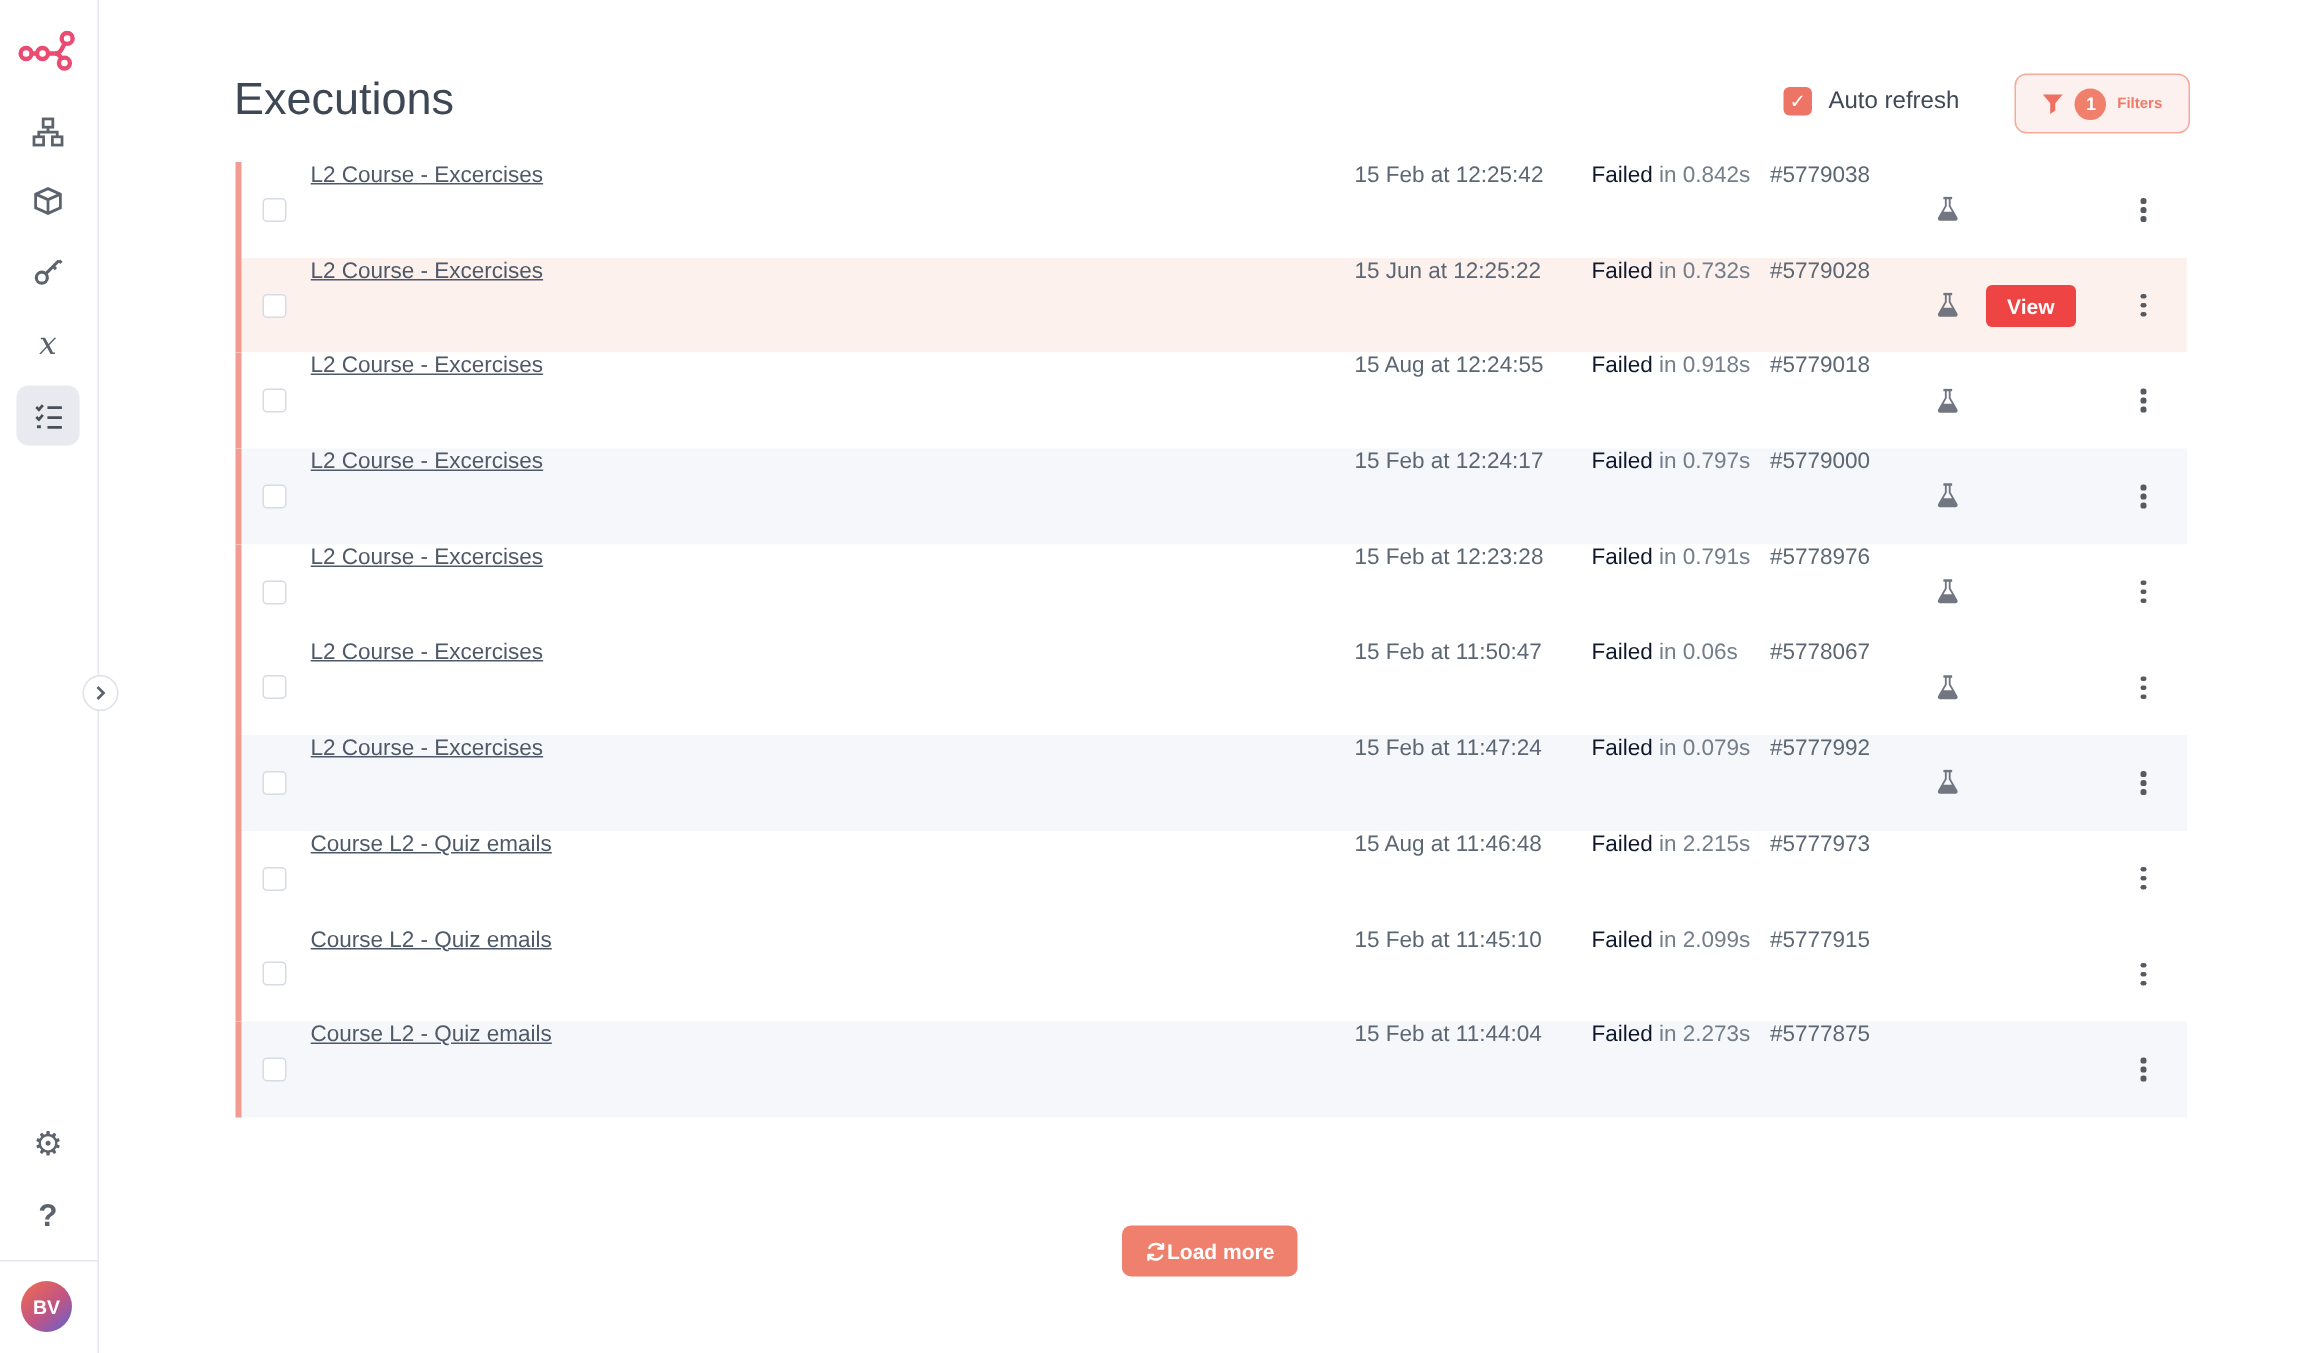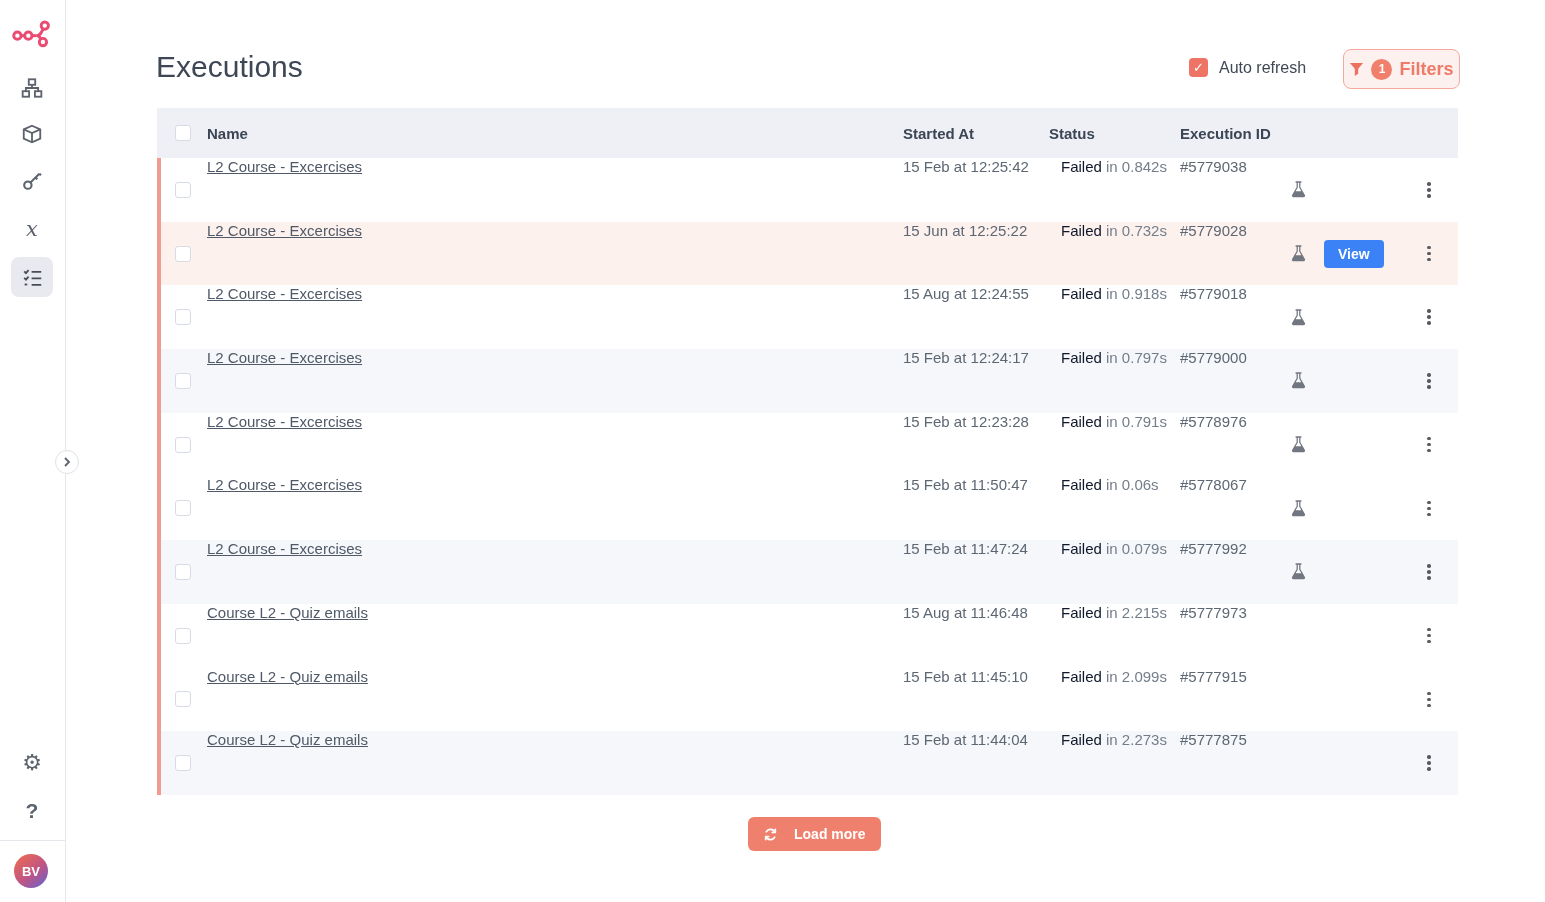--- a/index.html
+++ b/index.html
@@ -60,21 +60,21 @@
   .filters-btn {
     position:absolute; left:1343px; top:49px; width:117px; height:40px;
     background:#fdf1ef; border:1px solid #f6a99b; border-radius:8px;
     display:flex; align-items:center; justify-content:center; gap:7px; cursor:pointer;
   }
   .filters-badge {
     width:21px; height:21px; border-radius:50%; background:#f0806c;
     color:#fff; font-size:12px; font-weight:bold;
     display:flex; align-items:center; justify-content:center;
   }
-  .filters-label { font-size:18px; font-weight:bold; color:#ee7b68; }
+  .filters-label { font-size:10px; font-weight:bold; color:#ee7b68; }
 
   
   .extable { position:absolute; left:157px; top:108px; width:1301px; }
   .thead {
     display:flex; align-items:center; height:50px; background:#eef0f6;
     font-weight:bold; font-size:15px; color:#3b4553;
   }
   .trow {
     display:flex; height:63.7px; position:relative;
     background:#ffffff; font-size:15px;
@@ -97,35 +97,35 @@
   .col-view { width:86px; padding-left:10px; display:flex; align-items:center; }
   .col-kebab { width:58px; display:flex; justify-content:center; align-items:center; }
 
   .name-link {
     color:#4f5967; text-decoration:underline; cursor:pointer;
   }
   .started-text, .id-text { color:#5d6773; }
   .status-failed { color:#0f172a; font-weight:normal;margin-left:12px; }
   .status-duration { color:#747e8a;margin-top:29px; }
   .view-btn {
-    background:#3b82f6; color:#fff; border:none; border-radius:4px;
+    background:#ef4444; color:#fff; border:none; border-radius:4px;
     height:28px; padding:0 14px; font-size:14px; font-weight:bold;
     font-family:inherit; cursor:pointer;
   }
   .kebab {
     display:flex; flex-direction:column; gap:2.5px; padding:7px 10px; cursor:pointer;
   }
   .kebab i { width:3.5px; height:3.5px; border-radius:50%; background:#565b62; display:block; }
 
   
   .load-more {
     position:absolute; left:748px; top:817px; height:34px;
     background:#f0806e; color:#fff; border:none; border-radius:6px;
     padding:0 15px; font-size:14px; font-weight:bold; font-family:inherit;
-    display:flex; align-items:center; gap:16px; cursor:pointer;
+    display:flex; align-items:center; gap:0; cursor:pointer;
   }
 </style>
 </head>
 <body>
 
 <div class="sidebar">
   <svg class="logo" viewBox="0 0 46 36" fill="none" stroke="#ea4b71" stroke-width="3.2">
     <circle cx="7" cy="22" r="4"></circle>
     <circle cx="19" cy="22" r="4"></circle>
     <line x1="11" y1="22" x2="15" y2="22"></line>
@@ -195,32 +195,20 @@
 
 <div class="filters-btn">
   <svg width="15" height="15" viewBox="0 0 16 16" fill="#ee7060">
     <path d="M1 1h14L9.8 7.2v5.3L6.2 15V7.2L1 1z"></path>
   </svg>
   <span class="filters-badge">1</span>
   <span class="filters-label">Filters</span>
 </div>
 
 <div class="extable">
-  <div class="thead">
-    <div class="col-check">
-      <span class="cbx-empty"></span>
-    </div>
-    <div class="col-name">Name</div>
-    <div class="col-started">Started At</div>
-    <div class="col-status">Status</div>
-    <div class="col-id">Execution ID</div>
-    <div class="col-flask"></div>
-    <div class="col-view"></div>
-    <div class="col-kebab"></div>
-  </div>
   <div>
       <div class="trow state-normal">
     <div class="col-check">
       <span class="cbx-empty"></span>
     </div>
     <div class="col-name">
       <span class="name-link">L2 Course - Excercises</span>
     </div>
     <div class="col-started">
       <span class="started-text">15 Feb at 12:25:42</span>

